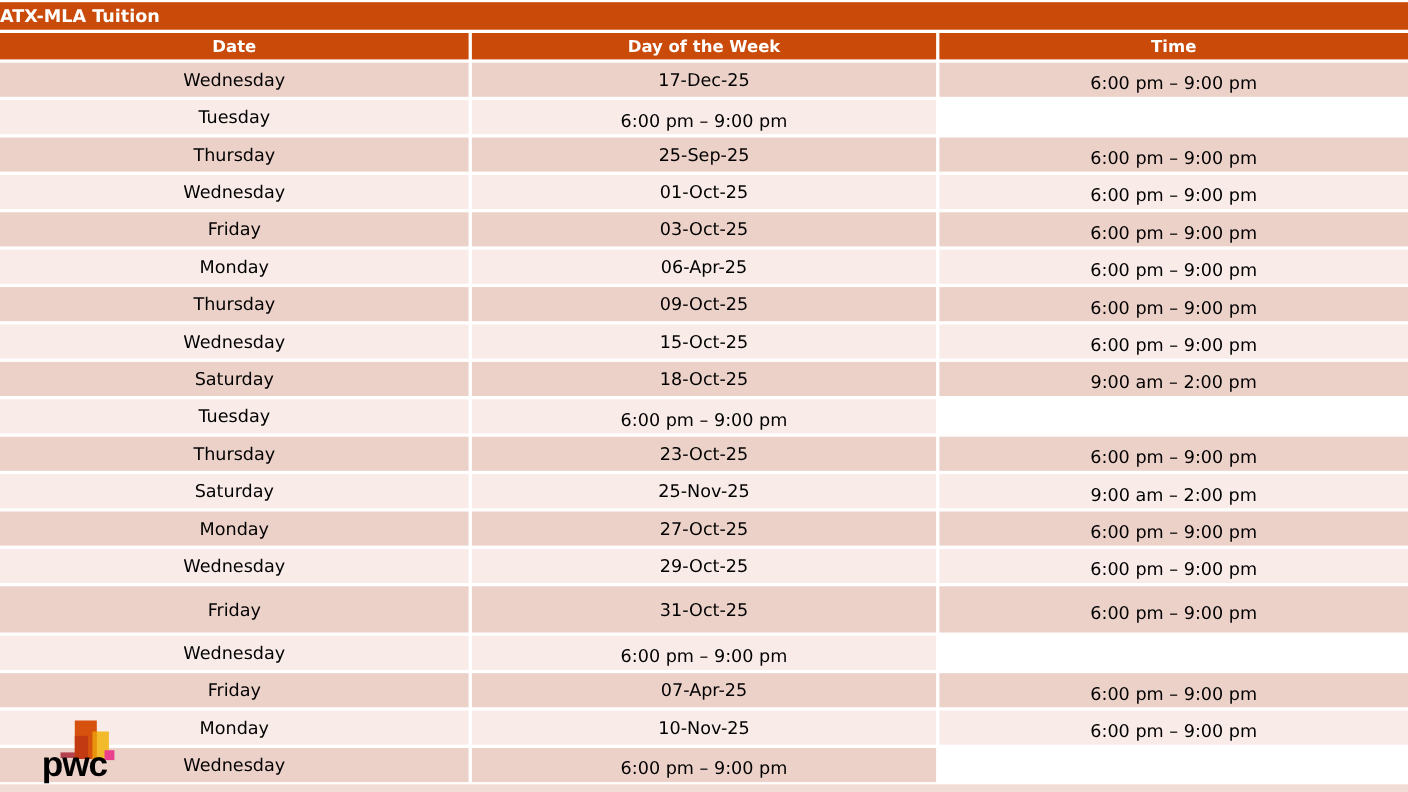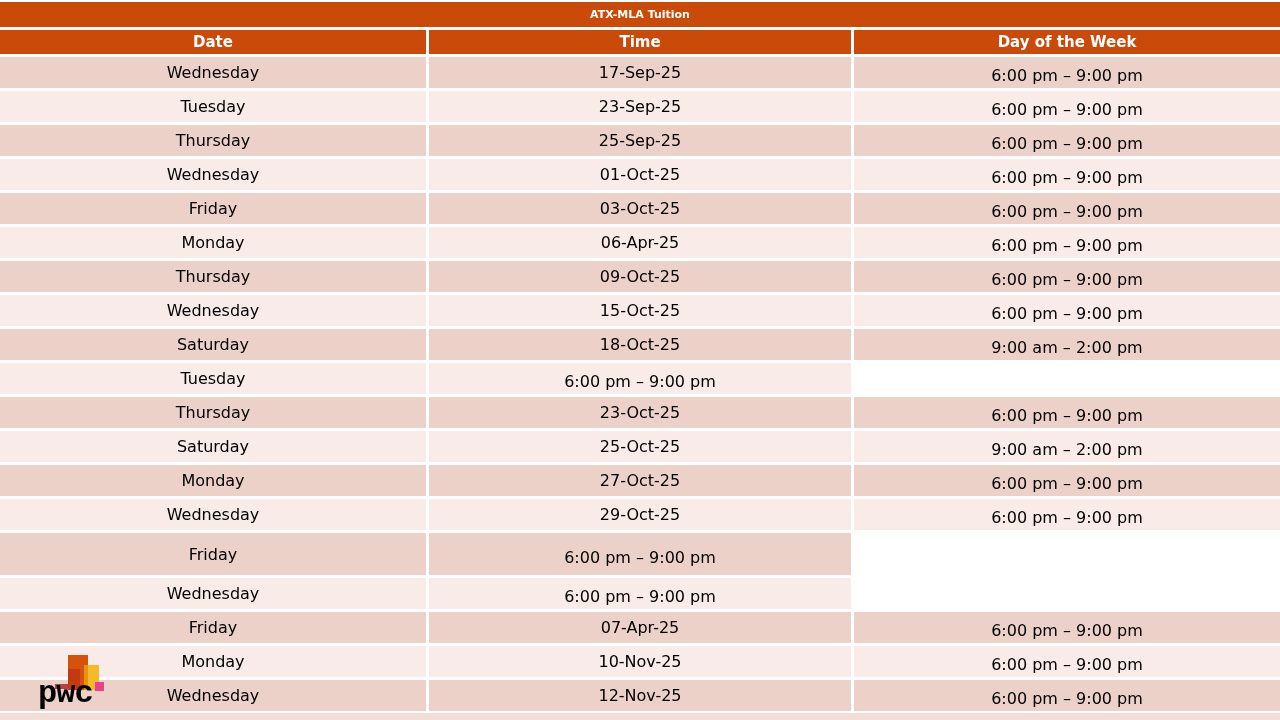--- a/index.html
+++ b/index.html
@@ -15,22 +15,22 @@
     background: #ffffff;
     font-family: "DejaVu Sans", "Liberation Sans", sans-serif;
     position: relative;
     overflow: hidden;
   }
   .slide { position: absolute; inset: 0; }
 
   .title-bar {
     position: absolute; top: 2px; left: 0; right: 0; height: 25px;
     background: var(--accent);
-    color: #ffffff; font-weight: bold; font-size: 11px;
-    display: flex; align-items: center; justify-content: center;
+    color: #ffffff; font-weight: bold; font-size: 16px;
+    display: flex; align-items: center; justify-content: flex-start;
   }
 
   .header-row {
     position: absolute; top: 30px; left: 0; right: 0; height: 24px;
     display: grid; grid-template-columns: 426px 422px 1fr; column-gap: 3px;
   }
   .header-cell {
     background: var(--accent);
     color: #ffffff; font-weight: bold; font-size: 15px;
     display: flex; align-items: center; justify-content: center;
@@ -63,66 +63,63 @@
   .logo-mark { position: absolute; left: 12px; top: 3px; width: 60px; height: 40px; }
   .logo-mark div { position: absolute; }
   .lm-bar    { left: 5px;  top: 31px; width: 18px; height: 5px;  background: #B4414E; }
   .lm-orange { left: 18px; top: 2px;  width: 20px; height: 35px; background: #D5510D; }
   .lm-red    { left: 18px; top: 16px; width: 12px; height: 21px; background: #C13A12; }
   .lm-amber  { left: 34px; top: 12px; width: 5px;  height: 25px; background: #E8930C; }
   .lm-yellow { left: 38px; top: 12px; width: 11px; height: 25px; background: #F3BB2C; }
   .lm-pink   { left: 45px; top: 29px; width: 9px;  height: 9px;  background: #E9418D; }
   .logo-text {
     position: absolute; left: 0; top: 28px;
-    font-family: Liberation Mono, monospace;
+    font-family: Liberation Sans, sans-serif;
     font-weight: bold; font-size: 32px; letter-spacing: -1px; color: #000000;
     line-height: 1;
   }
 </style>
 </head>
 <body>
 
 <div class="slide">
 
   <div class="title-bar">
     <span>ATX-MLA Tuition</span>
   </div>
 
   <div class="header-row">
     <div class="header-cell">
       <span>Date</span>
     </div>
     <div class="header-cell">
+      <span>Day of the Week</span>
+    </div>
+    <div class="header-cell">
       <span>Time</span>
     </div>
-    <div class="header-cell">
-      <span>Day of the Week</span>
-    </div>
   </div>
 
   <div class="rows" id="rows-container">
   <div class="row">
     <div class="cell day">
           <span>Wednesday</span>
         </div>
     <div class="cell date">
-          <span>17-Sep-25</span>
+          <span>17-Dec-25</span>
         </div>
     <div class="cell time">
           <span>6:00 pm – 9:00 pm</span>
         </div>
   </div>
 
   <div class="row">
     <div class="cell day">
           <span>Tuesday</span>
         </div>
-    <div class="cell date">
-          <span>23-Sep-25</span>
-        </div>
     <div class="cell time">
           <span>6:00 pm – 9:00 pm</span>
         </div>
   </div>
 
   <div class="row">
     <div class="cell day">
           <span>Thursday</span>
         </div>
     <div class="cell date">
@@ -224,21 +221,21 @@
     <div class="cell time">
           <span>6:00 pm – 9:00 pm</span>
         </div>
   </div>
 
   <div class="row">
     <div class="cell day">
           <span>Saturday</span>
         </div>
     <div class="cell date">
-          <span>25-Oct-25</span>
+          <span>25-Nov-25</span>
         </div>
     <div class="cell time">
           <span>9:00 am – 2:00 pm</span>
         </div>
   </div>
 
   <div class="row">
     <div class="cell day">
           <span>Monday</span>
         </div>
@@ -259,20 +256,23 @@
         </div>
     <div class="cell time">
           <span>6:00 pm – 9:00 pm</span>
         </div>
   </div>
 
   <div class="row">
     <div class="cell day">
           <span>Friday</span>
         </div>
+    <div class="cell date">
+          <span>31-Oct-25</span>
+        </div>
     <div class="cell time">
           <span>6:00 pm – 9:00 pm</span>
         </div>
   </div>
 
   <div class="row">
     <div class="cell day">
           <span>Wednesday</span>
         </div>
     <div class="cell time">
@@ -300,23 +300,20 @@
           <span>10-Nov-25</span>
         </div>
     <div class="cell time">
           <span>6:00 pm – 9:00 pm</span>
         </div>
   </div>
 
   <div class="row">
     <div class="cell day">
           <span>Wednesday</span>
-        </div>
-    <div class="cell date">
-          <span>12-Nov-25</span>
         </div>
     <div class="cell time">
           <span>6:00 pm – 9:00 pm</span>
         </div>
   </div>
 </div>
 
   <div class="logo">
     <div class="logo-mark">
       <div class="lm-bar"></div>

